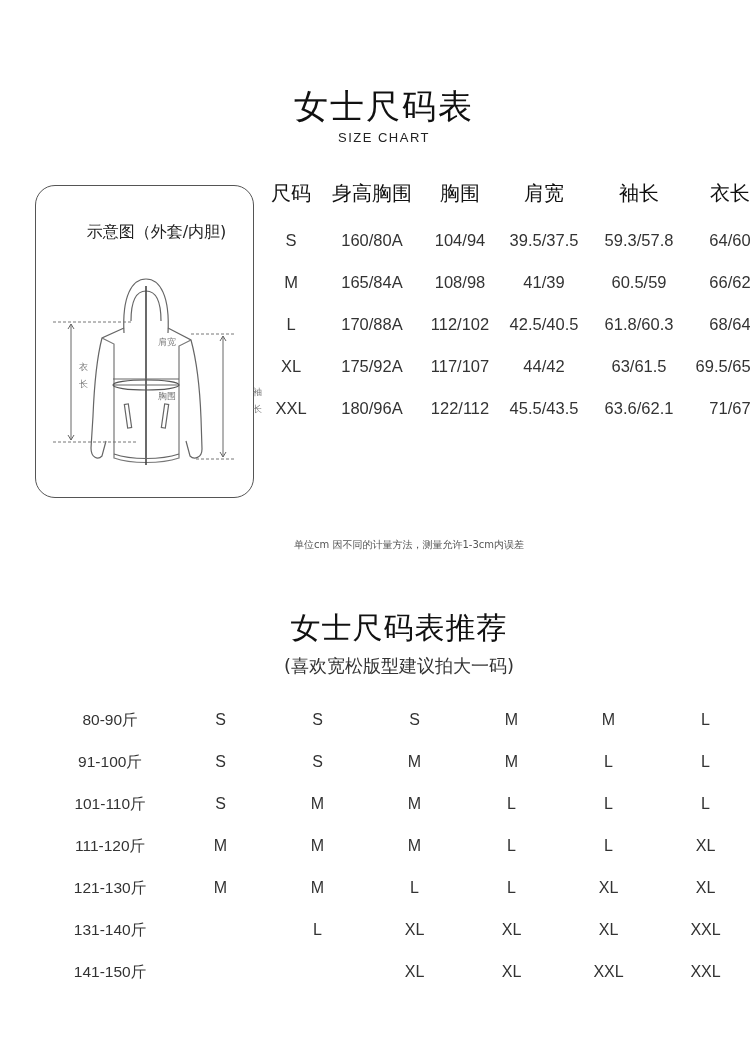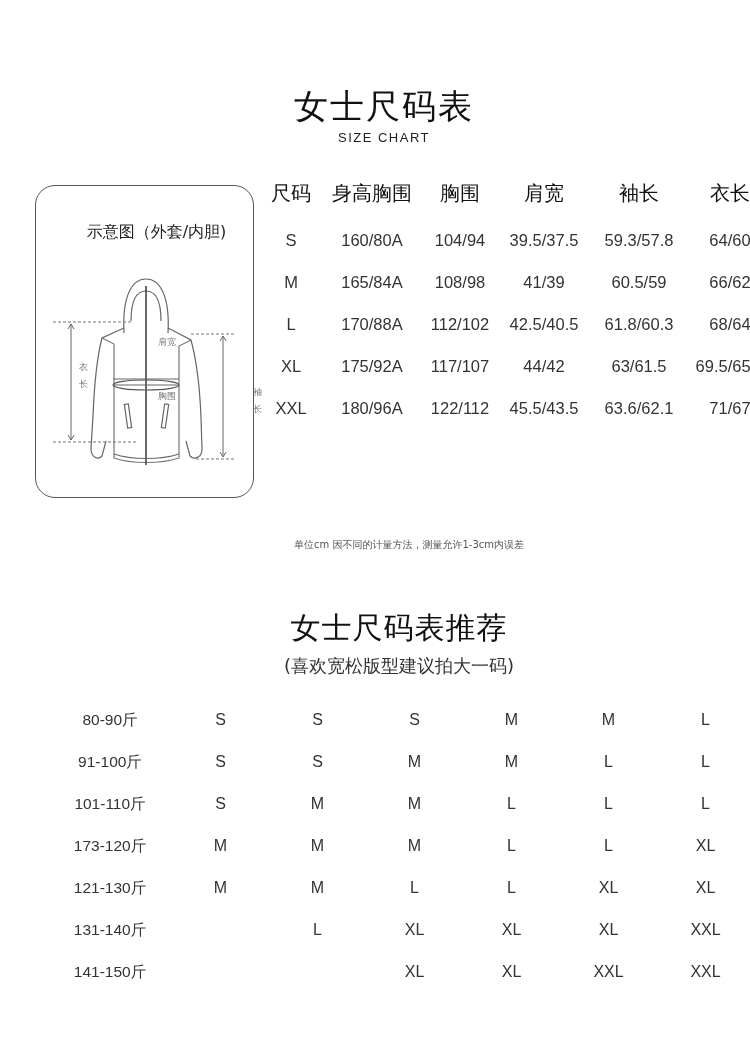--- a/index.html
+++ b/index.html
@@ -184,21 +184,21 @@
   <div class="rec-row">
     <div class="c r0 wlabel">101-110斤</div>
     <div class="c rc">S</div>
     <div class="c rc">M</div>
     <div class="c rc">M</div>
     <div class="c rc">L</div>
     <div class="c rc">L</div>
     <div class="c rc">L</div>
   </div>
   <div class="rec-row">
-    <div class="c r0 wlabel">173-120斤</div>
+    <div class="c r0 wlabel">111-120斤</div>
     <div class="c rc">M</div>
     <div class="c rc">M</div>
     <div class="c rc">M</div>
     <div class="c rc">L</div>
     <div class="c rc">L</div>
     <div class="c rc">XL</div>
   </div>
   <div class="rec-row">
     <div class="c r0 wlabel">121-130斤</div>
     <div class="c rc">M</div>

